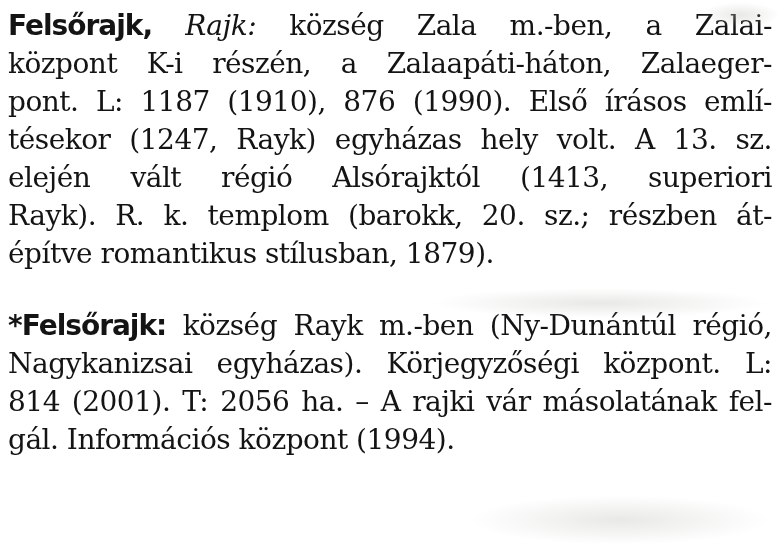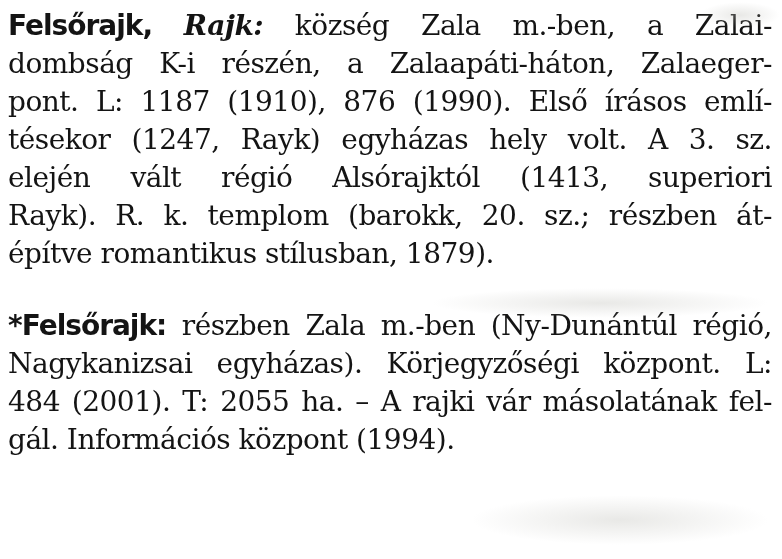--- a/index.html
+++ b/index.html
@@ -34,21 +34,20 @@
     text-align-last: left;
   }
   .headword {
     font-family: "DejaVu Sans", sans-serif;
     font-weight: bold;
     letter-spacing: -1px;
     margin-top: 8px;
   }
   .variant {
     font-style: italic;
-    font-weight: bold;
   }
   
   .artifact {
     position: absolute;
     pointer-events: none;
     border-radius: 50%;
     background: radial-gradient(ellipse at center, rgba(190,190,184,0.35), rgba(190,190,184,0) 70%);
   }
   .artifact.a1 { left: 430px; top: 288px; width: 340px; height: 30px; }
   .artifact.a2 { left: 470px; top: 495px; width: 300px; height: 50px; }
@@ -59,37 +58,37 @@
 
 <div class="page">
 
   <div class="entry">
     <div class="line">
       <span class="headword">Felsőrajk,</span>
       <span class="variant">Rajk:</span>
       <span>község Zala m.-ben, a Zalai-</span>
     </div>
     <div>
-        <div class="line">dombság K-i részén, a Zalaapáti-háton, Zalaeger-</div>
+        <div class="line">központ K-i részén, a Zalaapáti-háton, Zalaeger-</div>
         <div class="line">pont. L: 1187 (1910), 876 (1990). Első írásos emlí-</div>
-        <div class="line">tésekor (1247, Rayk) egyházas hely volt. A 3. sz.</div>
+        <div class="line">tésekor (1247, Rayk) egyházas hely volt. A 13. sz.</div>
         <div class="line">elején vált régió Alsórajktól (1413, superiori</div>
         <div class="line">Rayk). R. k. templom (barokk, 20. sz.; részben át-</div>
         <div class="line last">építve romantikus stílusban, 1879).</div>
       </div>
   </div>
 
   <div class="entry">
     <div class="line">
       <span class="headword">*Felsőrajk:</span>
-      <span>részben Zala m.-ben (Ny-Dunántúl régió,</span>
+      <span>község Rayk m.-ben (Ny-Dunántúl régió,</span>
     </div>
     <div>
         <div class="line">Nagykanizsai egyházas). Körjegyzőségi központ. L:</div>
-        <div class="line">484 (2001). T: 2055 ha. – A rajki vár másolatának fel-</div>
+        <div class="line">814 (2001). T: 2056 ha. – A rajki vár másolatának fel-</div>
         <div class="line last">gál. Információs központ (1994).</div>
       </div>
   </div>
 
   <div class="artifact a1"></div>
   <div class="artifact a2"></div>
   <div class="artifact a3"></div>
 </div>
 
 </body></html>

